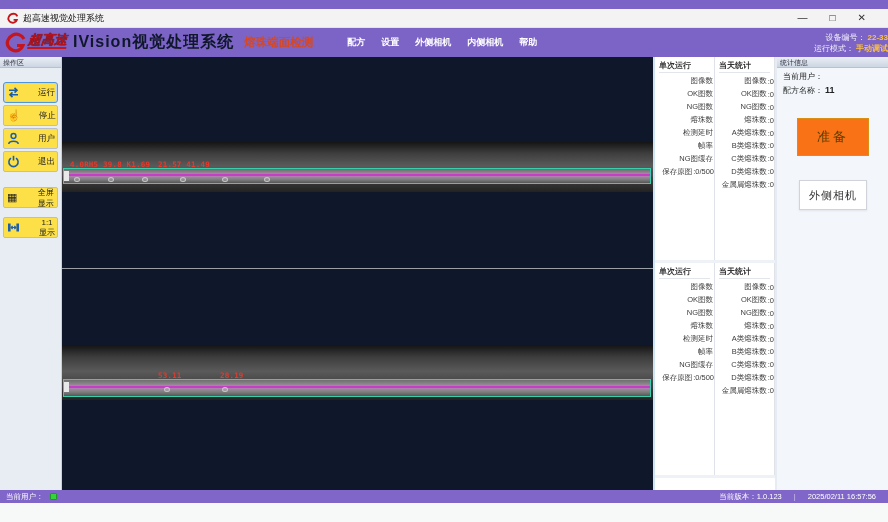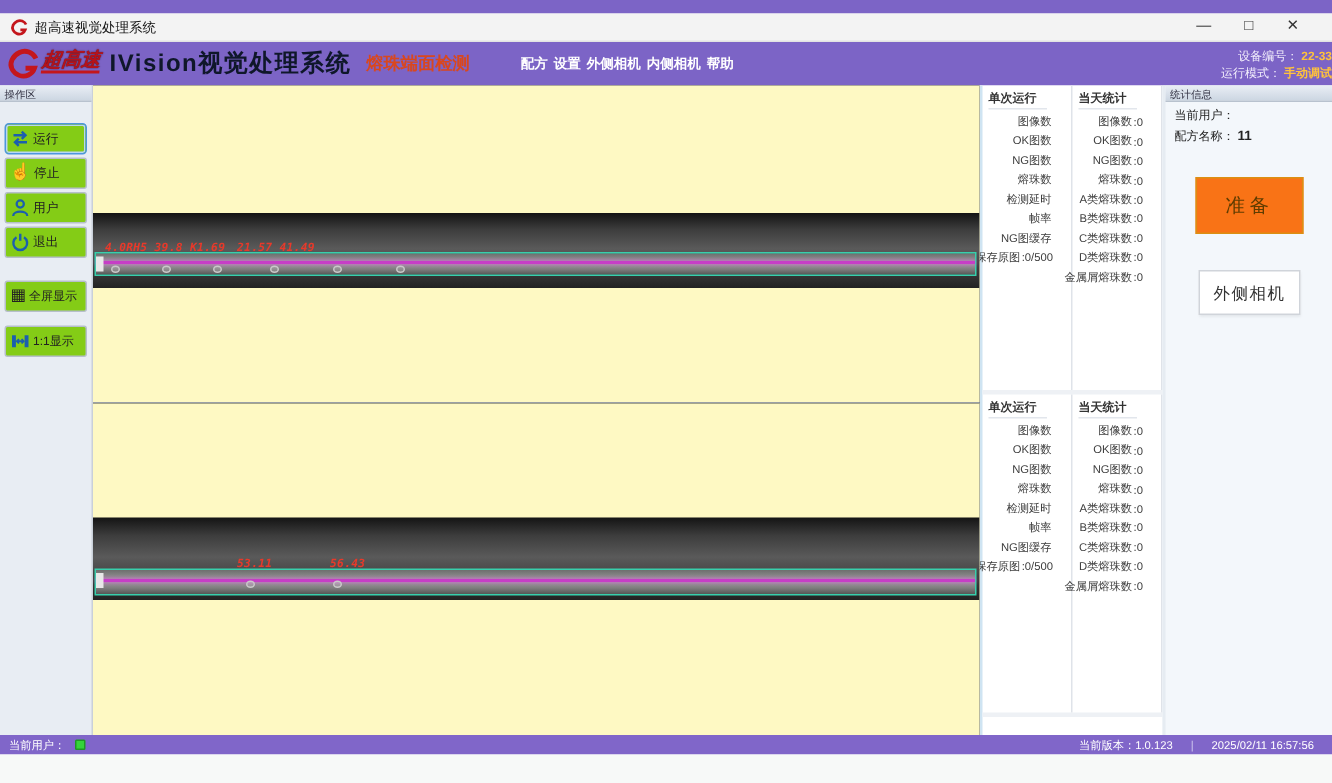--- a/index.html
+++ b/index.html
@@ -16,64 +16,64 @@
   .tb-title { font-size:9px; color:#111; }
   .tb-controls { margin-left:auto; display:flex; gap:22px; margin-right:16px; }
   .tb-btn { font-size:10px; color:#333; line-height:10px; cursor:default; }
 
   
   .header { height:29px; background:#7c64c6; display:flex; align-items:center; padding:0 0 0 2px; }
   .logo { width:26px; height:24px; display:inline-flex; }
   .brand { font-size:13px; font-weight:bold; font-style:italic; color:#b5121b; text-shadow:0 0 1px #3c0d0d; border-bottom:2px solid #c4161c; transform:skewX(-6deg); margin:0 2px 3px 0; line-height:14px; }
   .app-title { font-size:16px; font-weight:bold; color:#0f172a; letter-spacing:1px; margin-left:4px; }
   .subtitle { font-size:11.5px; font-weight:bold; color:#d9471e; margin-left:10px; }
-  .menus { display:flex; gap:4px; margin-left:34px;justify-content:center; }
+  .menus { display:flex; gap:16px; margin-left:34px;justify-content:center; }
   .menu-item { font-size:9px; font-weight:bold; color:#fff; cursor:default; }
   .devinfo { margin-left:auto; text-align:right; font-size:8px; line-height:11px; }
   .devlabel { color:#f2eefc; }
   .devval { color:#ffc23c; font-weight:bold; margin-left:2px; }
 
   
   .bodyrow { display:flex; height:433px; }
 
   
   .sidebar { width:62px; background:#e8edf3; border-right:1px solid #c9d0d9; }
   .side-head { height:11px; background:linear-gradient(#e9eef5,#ccd6e2); border-bottom:1px solid #b8c2ce; font-size:7px; color:#334; padding:1px 0 0 3px; }
   .btn-stack { padding-top:14px; }
-  .sbtn { display:flex; align-items:center; gap:2px; width:55px; height:21px; margin:0 0 2px 3px; background:#84cc16; border:1px solid #b6bfca; border-radius:2px; font-family:"Liberation Sans",sans-serif; font-size:8.5px; color:#222; padding:0 1px 0 3px; cursor:default; }
+  .sbtn { display:flex; align-items:center; gap:18px; width:55px; height:21px; margin:0 0 2px 3px; background:#fde047; border:1px solid #b6bfca; border-radius:2px; font-family:"Liberation Sans",sans-serif; font-size:8.5px; color:#222; padding:0 1px 0 3px; cursor:default; }
   .sbtn.active { border:1px solid #4d96dd; box-shadow:inset 0 0 0 1px #b9d6f2; border-radius:3px; }
   .sbtn svg { flex:0 0 auto; }
   .sbtn .glyph { font-size:11px; color:#1b5fae; line-height:11px; }
   .sbtn.small-label { font-size:8px; }
   .gap-before { margin-top:15px; }
   .glyph-dark { color:#222 !important; }
 
   
   .cameras { width:591px; background:#000; position:relative; }
-  .cam { position:relative; width:100%; height:211px; background:#fef9c3; overflow:hidden;font-style:italic; }
+  .cam { position:relative; width:100%; height:211px; background:#0f172a; overflow:hidden; }
   .cam.cam2 { height:221px; }
   .cam-div { height:1px; background:#9aa0a6; }
   .band { position:absolute; left:0; right:0; background:linear-gradient(180deg,#141414 0%,#3d3d3d 22%,#5a5a5a 48%,#4a4a4a 64%,#222 100%); }
   .cam1 .band { top:85px; height:50px; }
   .cam2 .band { top:76px; height:55px; }
   .strip { position:absolute; left:1px; width:588px; border:1px solid #38cfac; background:linear-gradient(180deg,#6e6e6e,#9c9c9c 45%,#7e7e7e 75%,#565656); }
   .cam1 .strip { top:111px; height:16px; }
   .cam2 .strip { top:110px; height:18px; }
   .mline { height:2px; background:#c63ec6; box-shadow:0 0 3px #e060e0; margin-top:5px; }
   .cam2 .mline { margin-top:6px; }
   .endcap { position:absolute; left:0; top:2px; width:5px; height:10px; background:#e8e8e8; }
   .bead { position:absolute; width:6px; height:5px; border:1px solid #c9c9c9; border-radius:50%; top:8px; background:rgba(255,255,255,0.15); }
   .cam .ann { position:absolute; font-family:"DejaVu Sans Mono",monospace; font-size:7.5px; font-weight:bold; color:#e8392a; letter-spacing:0.2px; white-space:nowrap; }
 
   
   .statscol { width:122px; background:#fff; border-left:2px solid #cfe4f2; }
   .stats-panel { display:flex; border-bottom:3px solid #eef1f5; }
   .stats-panel.p1 { height:206px; }
   .stats-panel.p2 { height:215px; }
-  .scol { width:50%; border-right:1px solid #dfe3e9; padding:3px 12px 0 4px; }
+  .scol { width:50%; border-right:1px solid #dfe3e9; padding:3px 0 0 4px; }
   .shead { font-size:8px; font-weight:bold; color:#333; height:13px; border-bottom:1px solid #e2e6ec; margin-bottom:2px; margin-right:4px; }
   .srow { height:12.9px; font-size:7.5px; color:#3c3c3c; display:flex; align-items:center; white-space:nowrap;justify-content:flex-end; }
   .srow .val:not(:empty)::before { content:":"; }
   .srow .val { margin-left:1px; }
 
   
   .rightpanel { width:113px; background:#f3f7fb; border-left:2px solid #e6ecf2; position:relative; }
   .field { font-size:8px; color:#222; padding:3px 6px 0; white-space:nowrap; }
   .recipe-val { font-weight:bold; font-size:9px; margin-left:2px; }
   .prepare { position:absolute; left:20px; top:61px; width:72px; height:38px; background:#f97316; border:1px solid #db8f12; color:#5f3c00; font-family:"Liberation Sans",sans-serif; font-size:13px; letter-spacing:3px; cursor:default; }
@@ -198,21 +198,21 @@
         <div class="band"></div>
         <div class="strip">
           <div class="endcap"></div>
           <div class="mline"></div>
           <div class="bead" style="left:100px;top:7px;"></div>
           <div class="bead" style="left:158px;top:7px;"></div>
         </div>
         <div>
 
         <span class="ann" style="left: 96px; top: 102px;">53.11</span>
-            <span class="ann" style="left: 158px; top: 102px;">56.43</span>
+            <span class="ann" style="left: 158px; top: 102px;">28.19</span>
           </div>
       </div>
     </div>
 
     <div class="statscol">
       <section class="stats-panel p1">
         <div class="scol">
           <div class="shead">单次运行</div>
           <div>
 

